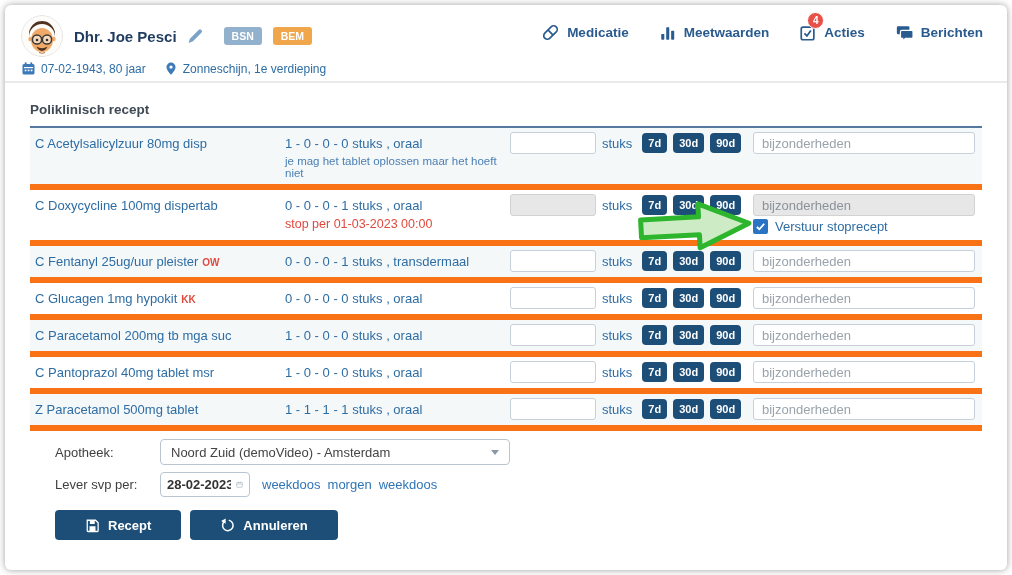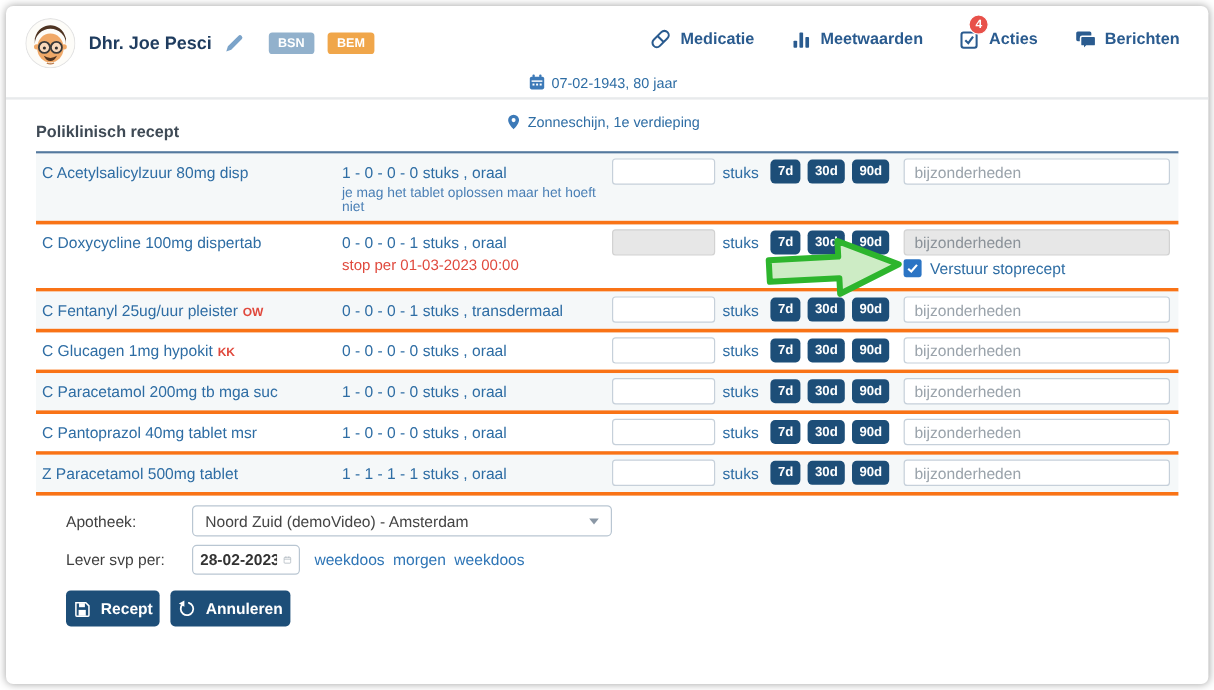--- a/index.html
+++ b/index.html
@@ -12,36 +12,36 @@
 
   
   .header { padding:10px 24px 0 16px; height:78px; border-bottom:2px solid #e8eaec; position:relative; }
   .pat-top { display:flex; align-items:center; gap:9px; height:42px; }
   .avatar { width:42px; height:42px; border-radius:50%; overflow:hidden; flex:0 0 auto; }
   .pat-name { font-size:15px; font-weight:bold; color:#1f3c5f; margin-left:2px; }
   .pencil { width:17px; height:17px; cursor:pointer; }
   .badge { font-size:10.5px; font-weight:bold; color:#fff; padding:3px 8px; border-radius:3px; cursor:pointer;text-align:right; }
   .badge.bsn { background:#92b1cc; margin-left:12px; }
   .badge.bem { background:#f0a64a; margin-left:2px; }
-  .pat-sub { display:flex; align-items:center; gap:18px; margin-top:4px; font-size:12px; color:#2e6da4;flex-direction:column; }
+  .pat-sub { display:flex; align-items:center; gap:18px; margin-top:4px; font-size:12px; color:#2e6da4; }
   .pat-sub .item { display:flex; align-items:center; gap:5px; }
   .nav { position:absolute; right:24px; top:18px; display:flex; gap:30px; }
   .nav-item { display:flex; align-items:center; gap:7px; font-size:13.5px; font-weight:600;
               color:#2a5b8f; cursor:pointer; position:relative; text-decoration:none; }
   .nav-badge { position:absolute; left:8px; top:-11px; background:#e8514a; color:#fff;
                width:17px; height:17px; border-radius:50%; font-size:10px; font-weight:bold;
                display:flex; align-items:center; justify-content:center; border:1px solid #fff; }
 
   
   .main { padding:0 25px; }
   .section-title { margin-top:19px; font-size:13.5px; font-weight:bold; color:#3f4a55; }
   .blue-line { height:2px; background:#54799e; margin-top:9px; }
 
   
-  .rx-row { display:flex; align-items:flex-start; border-bottom:3px solid #f97316;
+  .rx-row { display:flex; align-items:flex-start; border-bottom:6px solid #f97316;
             padding:4px 0 5px 5px; min-height:32px; }
   .rx-row.stripe { background:#f5f8f9; }
   .rx-row.tall1 { min-height:54px; }
   .rx-row.tall2 { min-height:56px; }
   .c-name { width:250px; padding-top:4px; font-size:13px; color:#2e6da4; cursor:pointer; }
   .marker { font-size:10px; font-weight:bold; color:#e0493d; margin-left:4px; }
   .c-dose { width:225px; padding-top:4px; font-size:13px; color:#2e6da4; }
   .c-dose .note { font-size:11.5px; color:#4a7fb5; margin-top:4px; }
   .c-dose .stop-note { font-size:12.5px; color:#e0493d; margin-top:4px; }
   .c-qty { width:243px; display:flex; align-items:center; flex:0 0 auto; }
@@ -77,21 +77,21 @@
   .fax-note { margin-left:10px; font-size:13px; color:#3f3f3f; }
   .date-wrap { width:90px; height:25px; border:1px solid #b9c6d2; border-radius:4px;
                display:flex; align-items:center; padding:0 6px; gap:5px; }
   .date-input { border:none; outline:none; width:64px; font-size:13px; font-weight:bold;
                 color:#333; font-family:inherit; }
   .date-links { margin-left:12px; display:flex; gap:7px; }
   .date-links a { font-size:13px; color:#2e75b6; text-decoration:none; cursor:pointer; }
 
   .btn-row { display:flex; gap:9px; margin-top:13px; }
   .btn { background:#1d4e78; color:#fff; border:none; border-radius:4px; font-size:13px;
-         font-weight:600; padding:0 6px; height:30px; display:flex; align-items:center; gap:8px;
+         font-weight:600; padding:0 30px; height:30px; display:flex; align-items:center; gap:8px;
          cursor:pointer; font-family:inherit; }
 </style>
 </head>
 <body>
 
 <div class="page">
 
   <div class="header">
     <div class="pat-top">
       <div class="avatar">

